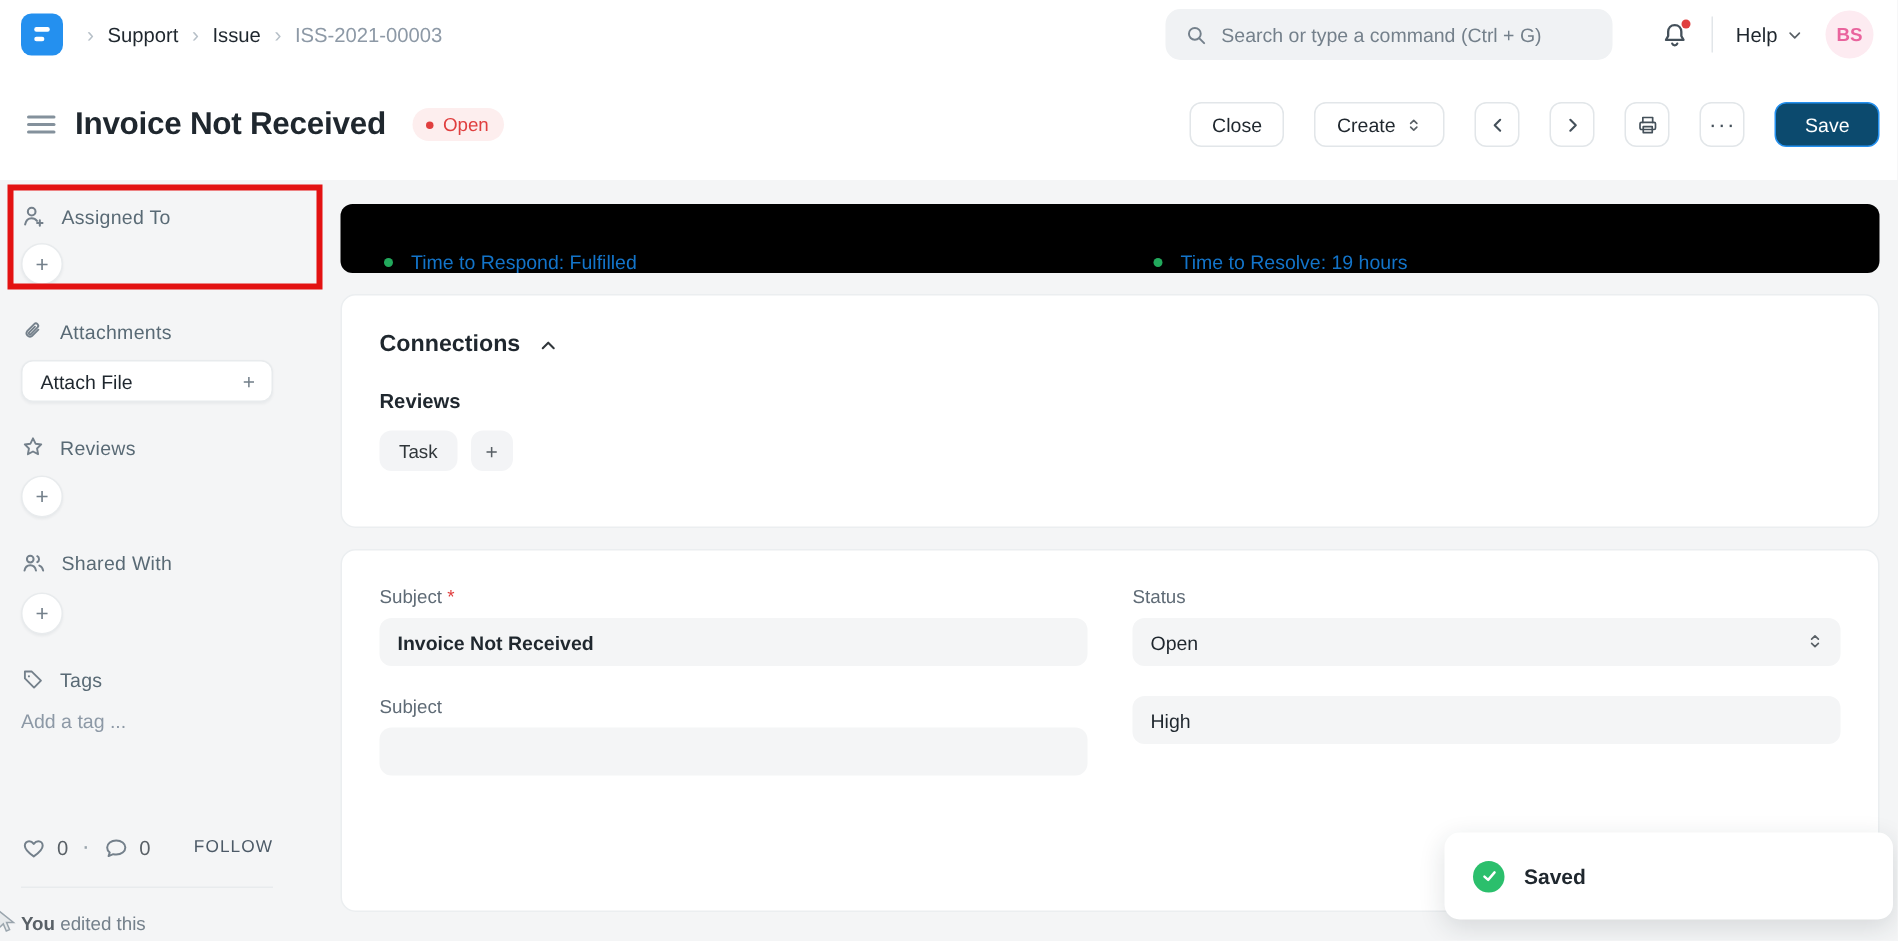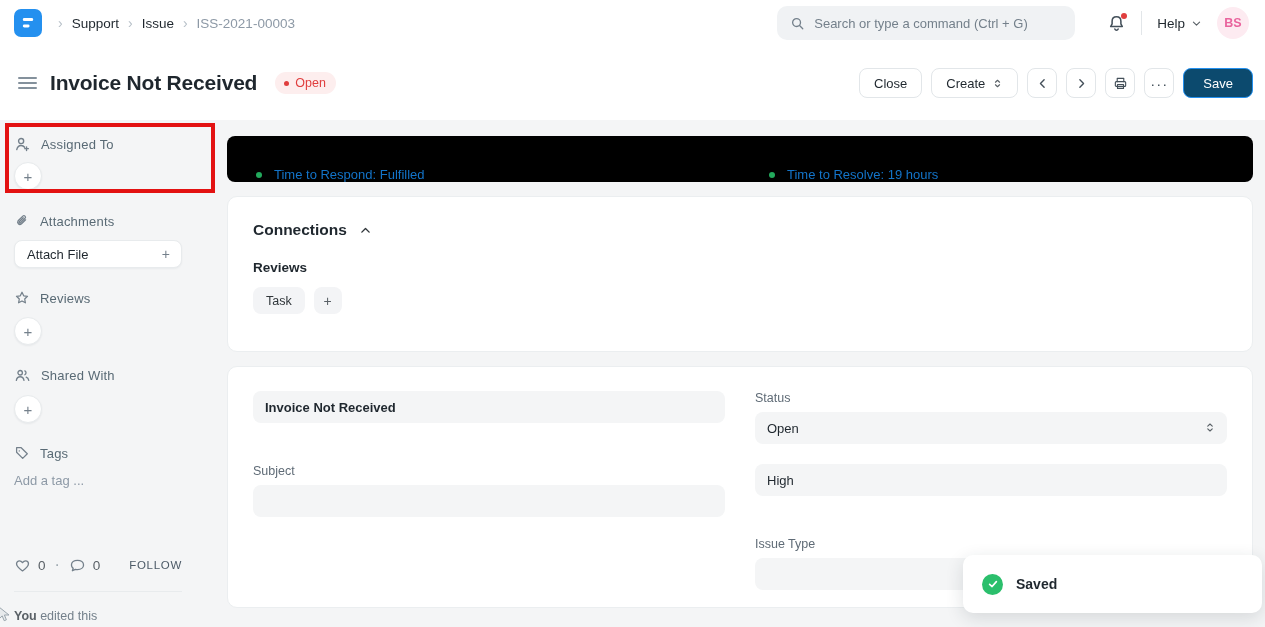--- a/index.html
+++ b/index.html
@@ -23,21 +23,21 @@
   .help { display:flex; align-items:center; gap:6px; font-size:13.5px; color:#1f272e; cursor:pointer; }
   .avatar { width:32px; height:32px; border-radius:50%; background:#fdebf1; color:#e9649d; font-size:12.5px; font-weight:bold; display:flex; align-items:center; justify-content:center; margin-left:15px; cursor:pointer; }
 
   
   .page-head { height:74px; background:#fff; display:flex; align-items:center; padding:0 12px 0 16px; }
   .hamburger { cursor:pointer; padding:3px 2px; }
   .hamburger span { display:block; width:19px; height:2px; background:#84919c; border-radius:1px; margin:3px 0; }
   .page-title { font-size:21px; font-weight:bold; color:#1f272e; margin-left:11px; letter-spacing:-.2px; }
   .badge-open { margin-left:18px; display:flex; align-items:center; gap:6px; background:#fdeeee; color:#e03e3e; font-size:12.5px; padding:4px 10px 4px 9px; border-radius:12px; }
   .badge-dot { width:5px; height:5px; border-radius:50%; background:#e03e3e; }
-  .head-actions { margin-left:auto; display:flex; align-items:center; gap:9px; }
+  .head-actions { margin-left:auto; display:flex; align-items:center; gap:20px; }
   .btn { height:30px; background:#fff; border:1px solid #e2e6e9; border-radius:8px; font:13px "Liberation Sans",sans-serif; color:#1f272e; padding:0 14px; display:inline-flex; align-items:center; gap:7px; cursor:pointer; }
   .btn-sq { width:30px; padding:0; justify-content:center; color:#44505a; }
   .btn-primary { background:#0c4a6e; border:1px solid #2490ef; color:#fff; padding:0 19px; }
   .ellipsis-glyph { font-size:15px; letter-spacing:1px; color:#44505a; line-height:1; }
 
   
   .content { display:flex; align-items:flex-start; }
   .sidebar { width:227px; flex:none; padding:16px 14px 0; }
   .side-row { display:flex; align-items:center; gap:10px; font-size:13px; color:#596a75; letter-spacing:.2px; }
   .side-row .sicon { color:#74808b; flex:none; }
@@ -294,20 +294,21 @@
             <span>Task</span>
           </button>
         <button class="chip sq">
             <span>+</span>
           </button>
       </div>
     </section>
 
     <section class="card card-form">
       <div>
+        <label class="field-label"><span>Subject</span> <span class="req">*</span></label>
         <input class="field-input bold" value="Invoice Not Received" style="">
       </div>
       <div>
         <label class="field-label">Status</label>
         <div class="select-wrap">
           <input class="field-input" value="Open" style="">
           <span class="select-caret">
             <svg width="12" height="15" viewBox="0 0 16 16" fill="none" stroke="#596066" stroke-width="1.5" stroke-linecap="round" stroke-linejoin="round">
                 <path d="M5 6.2 8 3.3l3 2.9"></path>
                 <path d="M5 9.8l3 2.9 3-2.9"></path>
@@ -316,24 +317,20 @@
         </div>
       </div>
       <div>
         <label class="field-label">Subject</label>
         <input class="field-input" value="" style="">
       </div>
       <div>
         <input class="field-input" value="High" style="">
       </div>
       <div></div>
-      <div>
-        <label class="field-label">Issue Type</label>
-        <input class="field-input" value="" style="">
-      </div>
     </section>
   </main>
 </div>
 
 <div class="toast">
   <span class="toast-check">
     <svg width="12" height="12" viewBox="0 0 16 16" fill="none" stroke="#fff" stroke-width="2.2" stroke-linecap="round" stroke-linejoin="round">
         <path d="M3.5 8.5 6.8 11.4 12.5 4.8"></path>
       </svg>
   </span>

